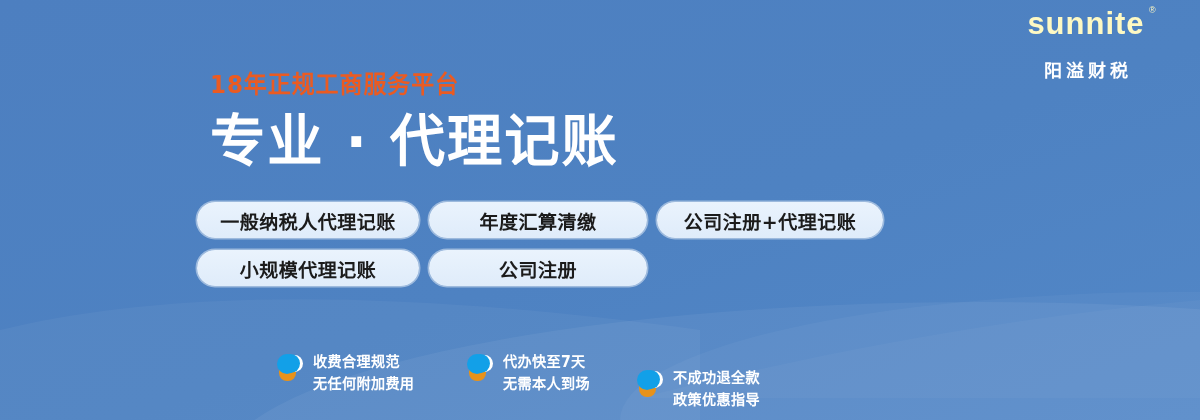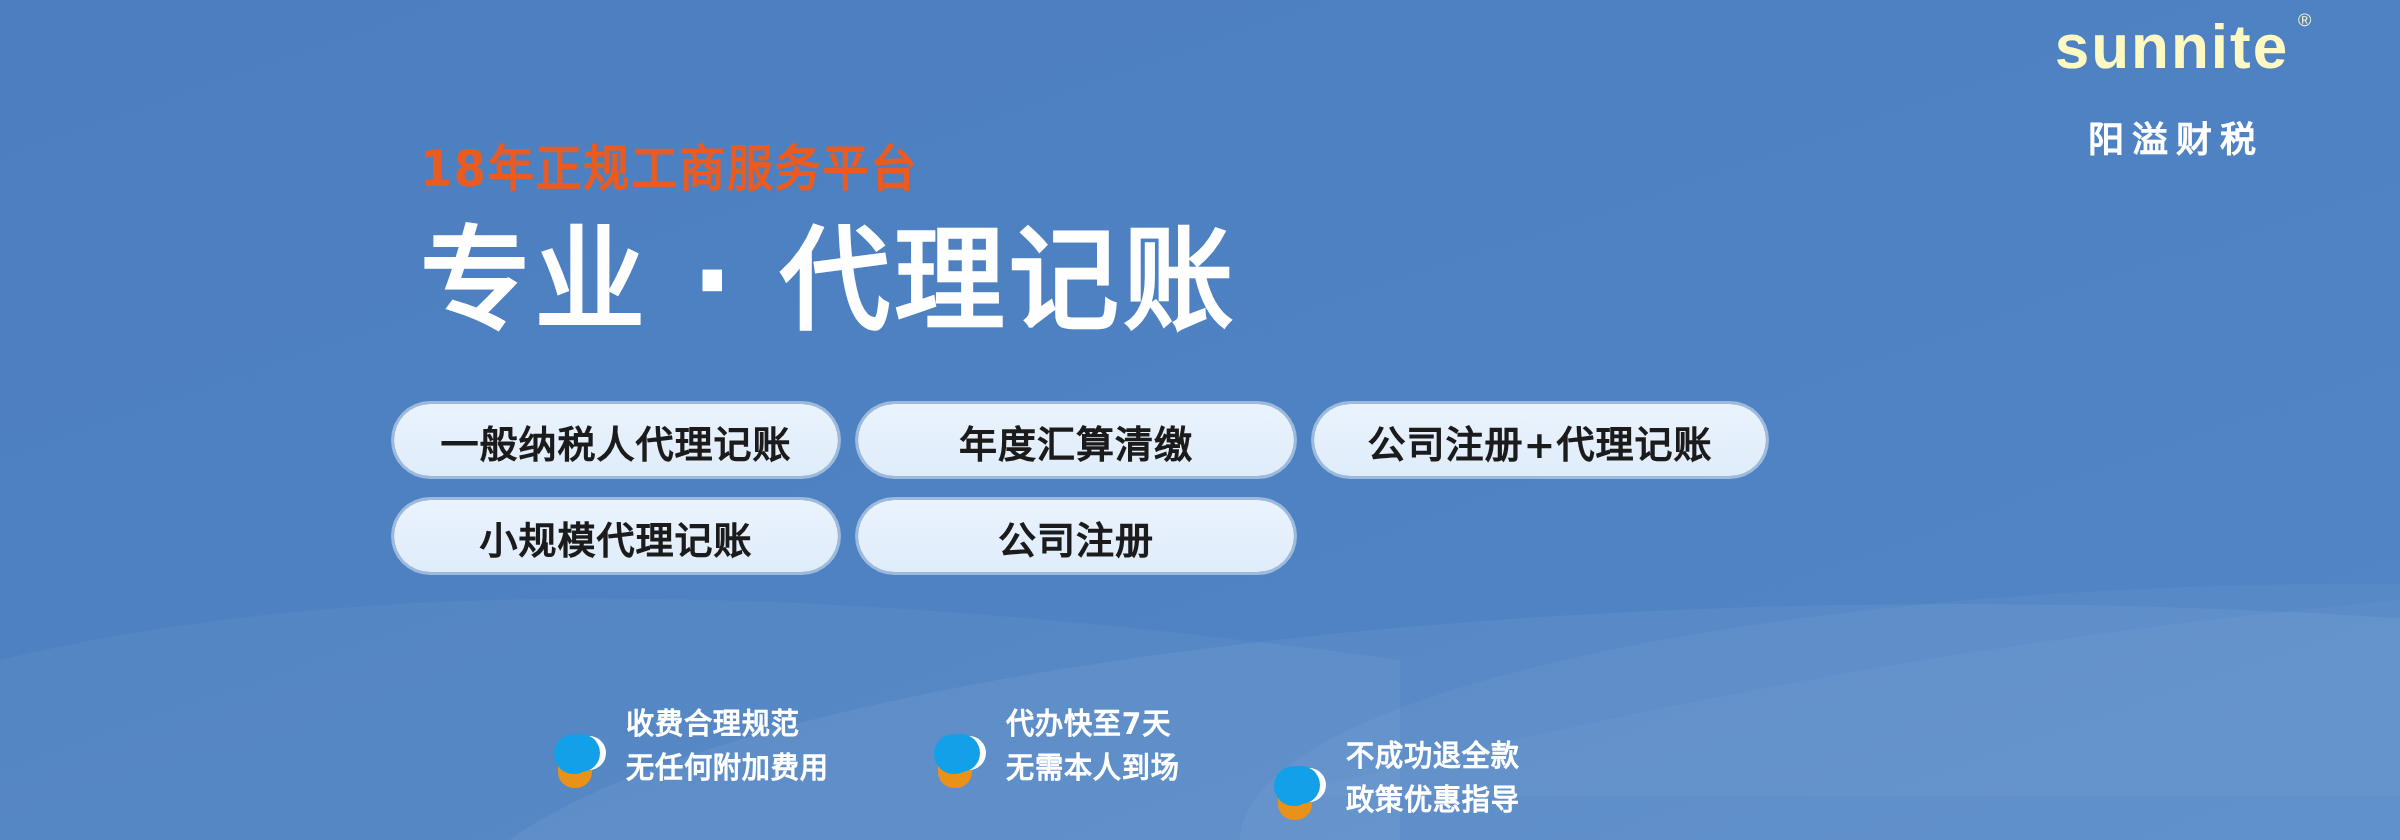--- a/index.html
+++ b/index.html
@@ -123,21 +123,21 @@
   
   #features {
     position: absolute;
     left: 276px;
     top: 352px;
     display: flex;
     align-items: flex-start;
   }
   .feature {
     display: flex;
-    align-items: flex-end;
+    align-items: flex-start;
   }
   .feature.f1 { width: 190px; }
   .feature.f2 { width: 170px; }
   .feature.f3 { width: 180px; margin-top: 16px; }
 
   .feature-icon {
     position: relative;
     width: 26px;
     height: 30px;
     flex: 0 0 26px;

